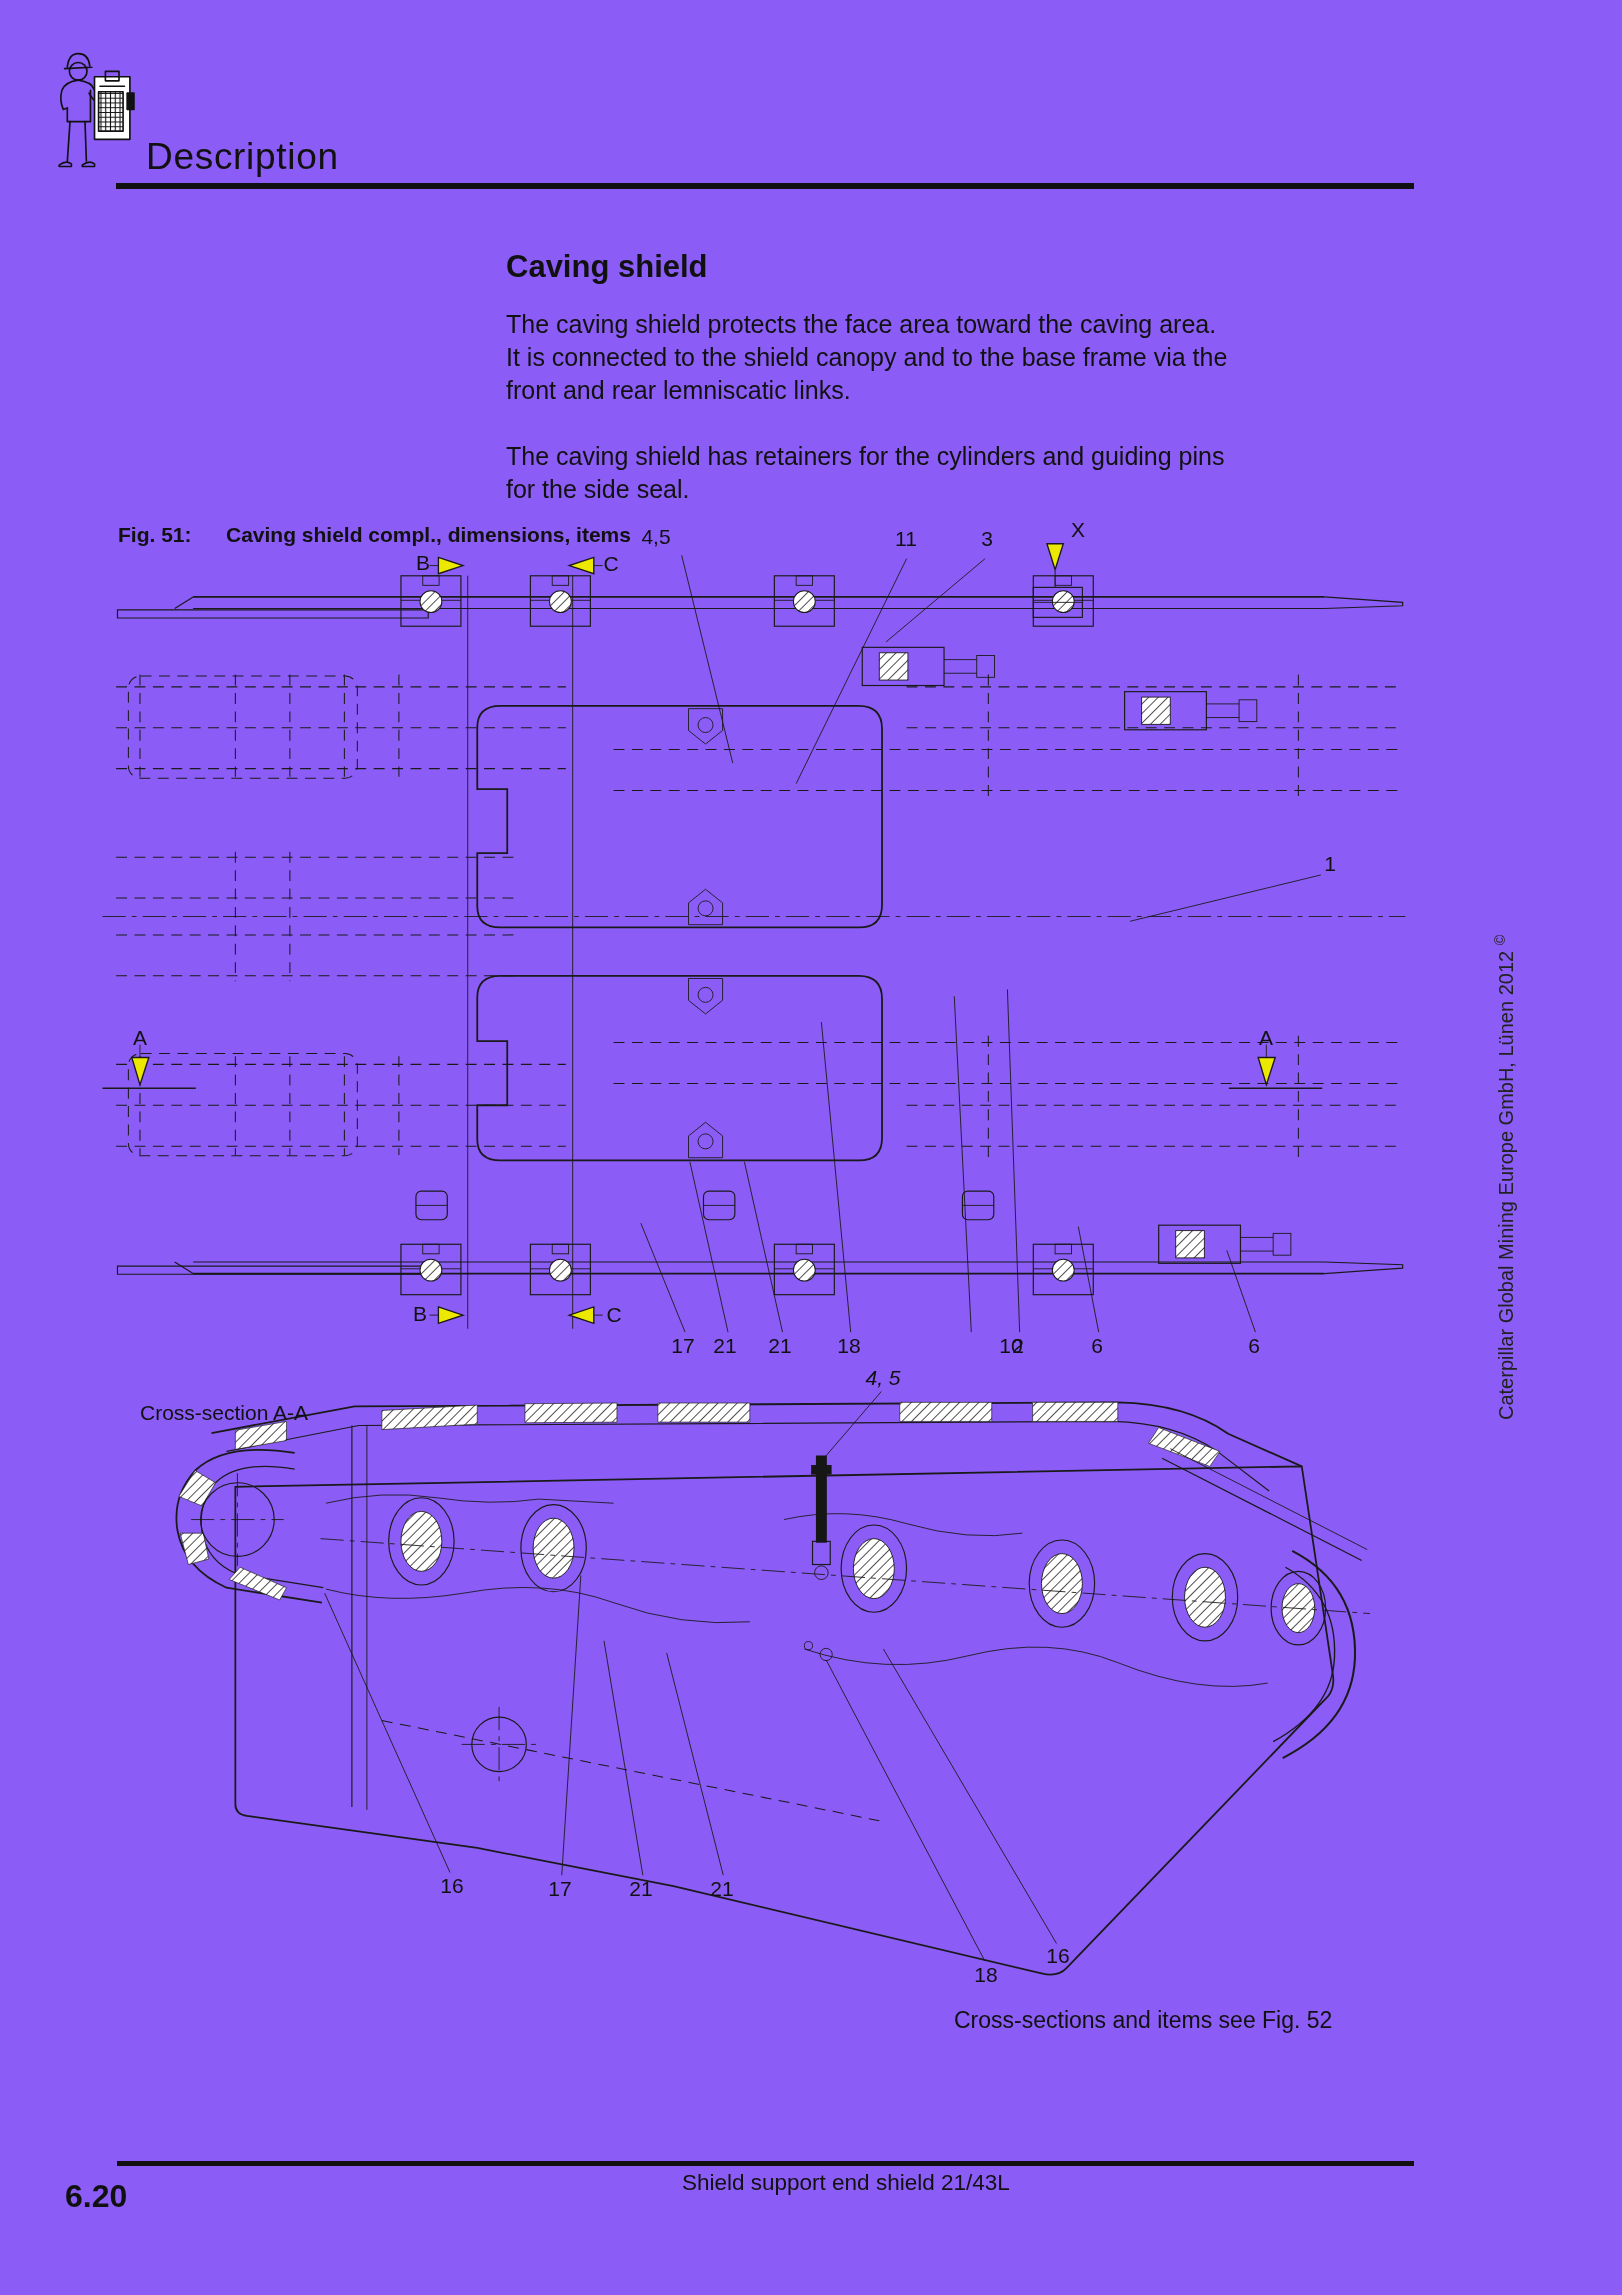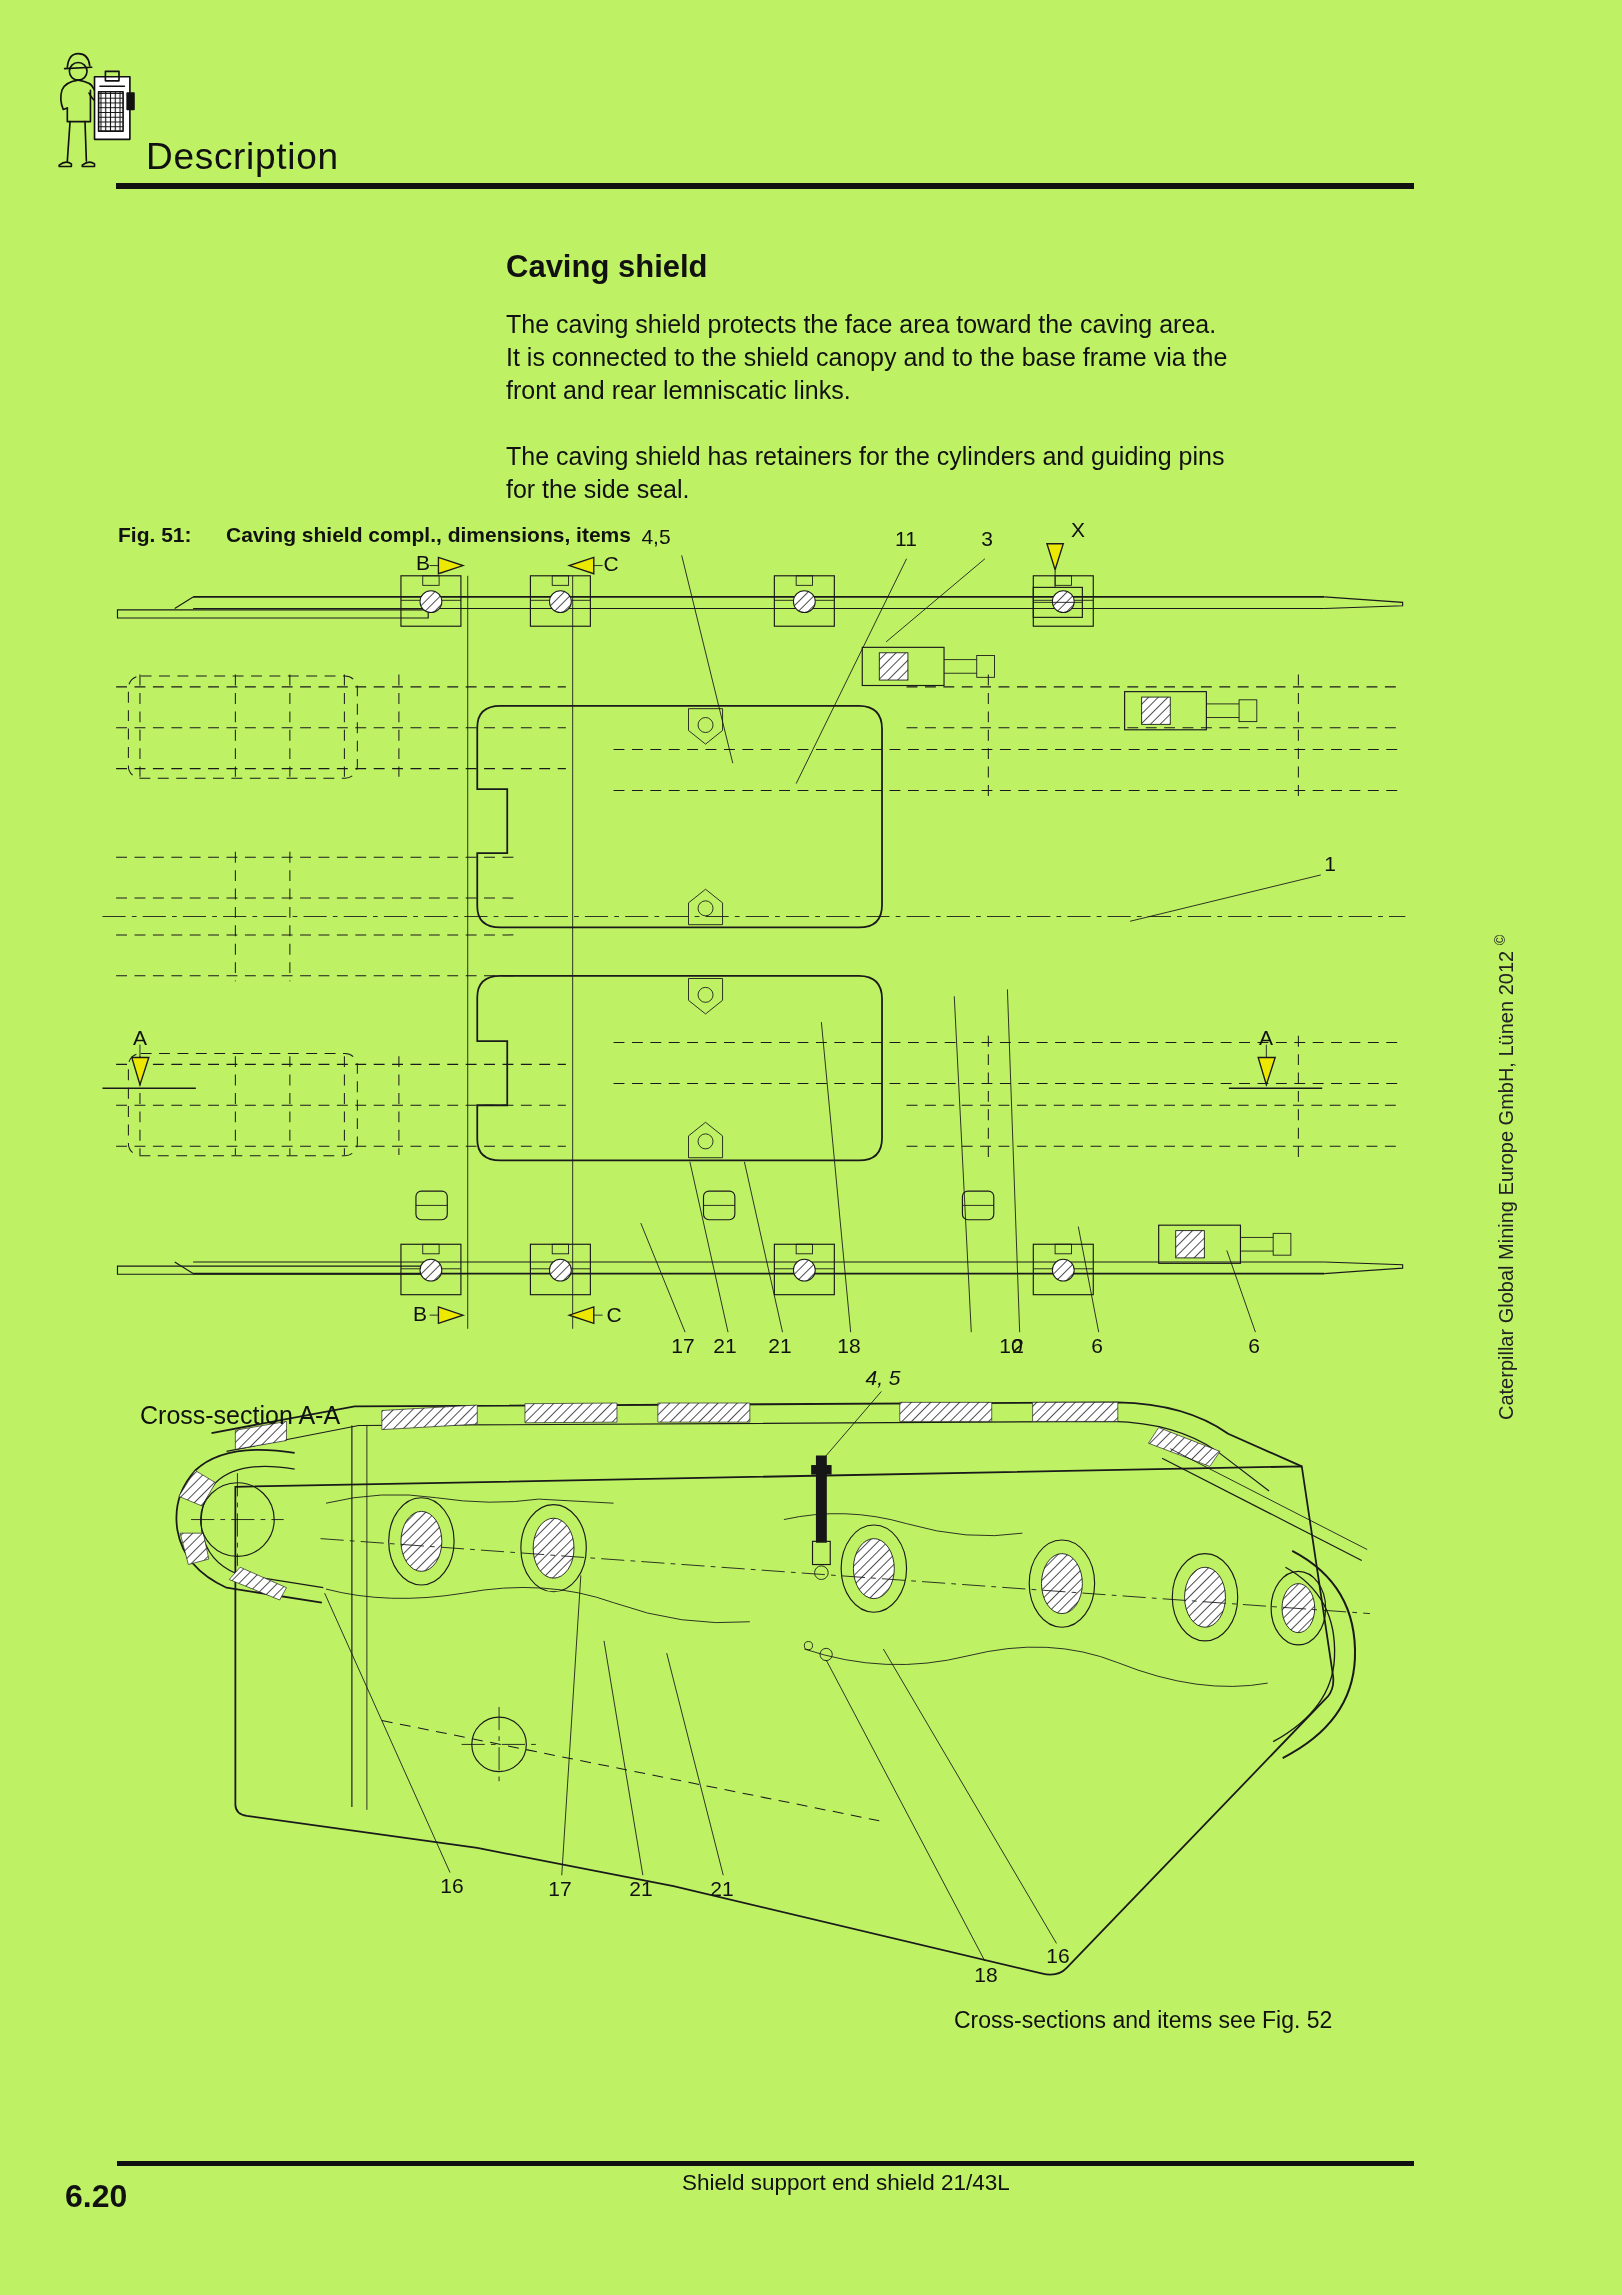--- a/index.html
+++ b/index.html
@@ -1,25 +1,25 @@
 <!DOCTYPE html>
 <html style="font-size:11px"><head>
 <meta charset="utf-8">
 <style>
   html,body{margin:0;padding:0;background:#e8e8e8;}
-  .page{position:relative;width:1623px;height:2295px;background:#bef264;overflow:hidden;
+  .page{position:relative;width:1623px;height:2295px;background:#8b5cf6;overflow:hidden;
         font-family:"Liberation Sans", sans-serif;color:#111;}
   .abs{position:absolute;}
   .hdr-title{left:146px;top:136px;font-size:37px;font-weight:400;letter-spacing:0.7px;}
   .rule{position:absolute;background:#111;}
   .sec-head{left:506px;top:249px;font-size:31px;font-weight:700;}
   .para{left:506px;width:872px;font-size:25px;line-height:33px;white-space:pre-line;}
   .cap{font-size:21px;font-weight:700;white-space:nowrap;}
   .lbl{position:absolute;transform:translateX(-50%);font-size:21px;color:#111;white-space:nowrap;}
-  .lbl-left{position:absolute;font-size:25px;white-space:nowrap;text-align:center;}
+  .lbl-left{position:absolute;font-size:21px;white-space:nowrap;text-align:center;}
   .note{position:absolute;left:954px;width:402px;top:2007px;font-size:23px;text-align:left;white-space:nowrap;}
   .copyright{position:absolute;left:1505px;top:1202px;width:436px;transform:translate(-50%,-50%) rotate(-90deg);
              font-size:20px;text-align:center;white-space:nowrap;color:#222;}
   .copyright sup{font-size:14.3px;}
   .pageno{left:65px;top:2178px;font-size:32px;font-weight:700;}
   .doctitle{left:682px;width:733px;top:2170px;font-size:22.5px;white-space:nowrap;}
   svg{position:absolute;left:0;top:0;}
   svg .s1{stroke:#1a1a1a;stroke-width:2.6;fill:none;}
   svg .s2{stroke:#1a1a1a;stroke-width:1.7;fill:none;}
   svg .thin{stroke:#1a1a1a;stroke-width:1.3;fill:none;}

